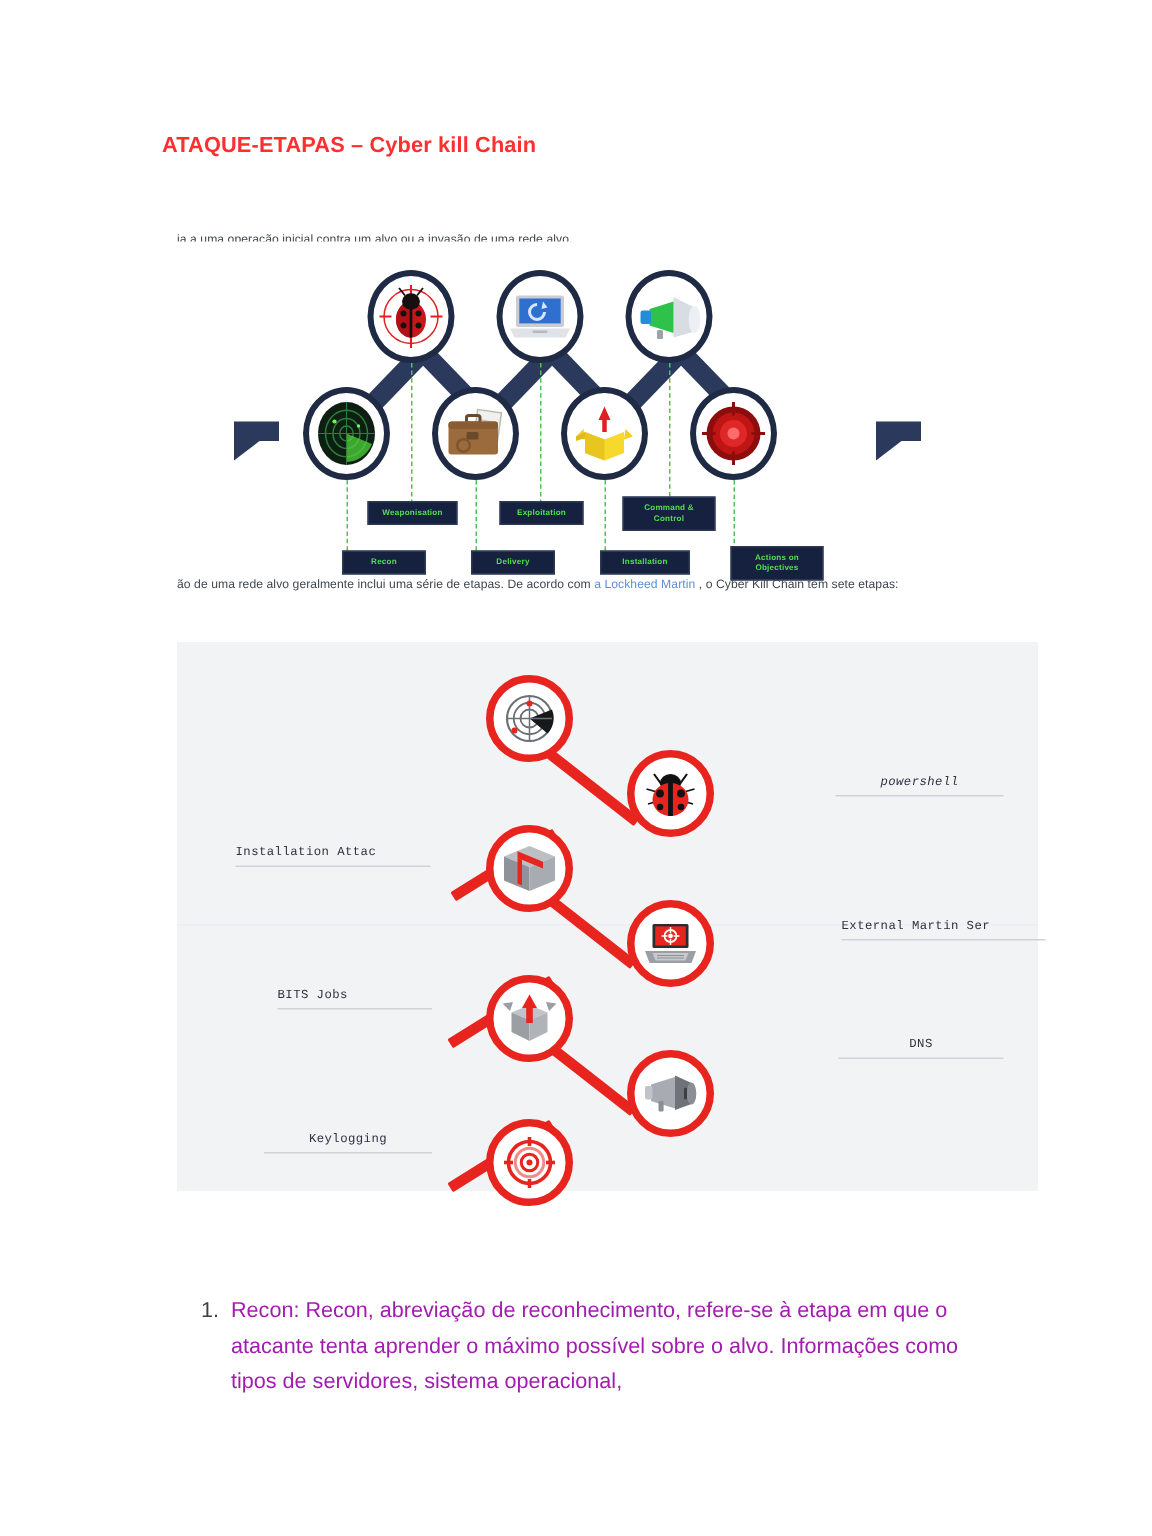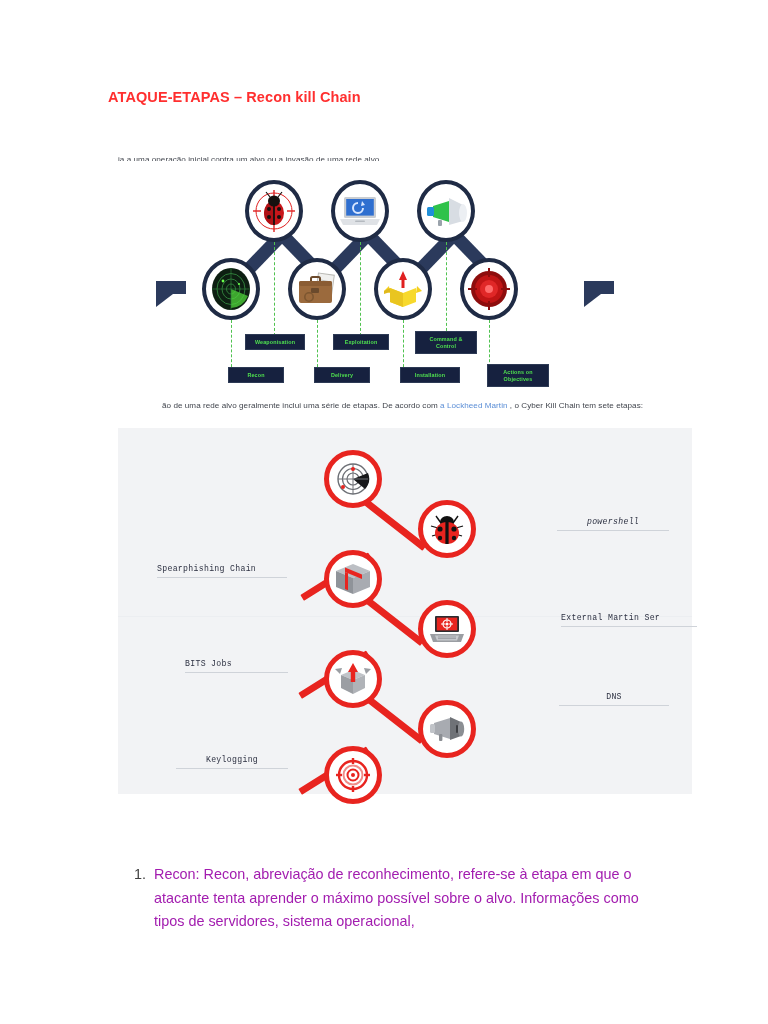--- a/index.html
+++ b/index.html
@@ -38,23 +38,22 @@
   }
   .cap-top {
     left: 118px;
     top: 152px;
     height: 9px;
     overflow: hidden;
     line-height: 16px;
   }
   .cap-bottom {
     left: 118px;
-    top: 400px;
+    top: 384px;
     line-height: 11px;
-    margin-left: 44px;
   }
   .cap-bottom .lnk {
     color: #5b8ed6;
   }
 
   
   .diagram1 {
     position: absolute;
     left: 118px;
     top: 168px;
@@ -204,21 +203,21 @@
   .li-text {
     font-size: 14.4px;
     color: #a21caf;
     line-height: 23.5px;
     max-width: 505px;
   }
 </style>
 </head>
 <body>
 
-<div class="page-title">ATAQUE-ETAPAS – Recon kill Chain</div>
+<div class="page-title">ATAQUE-ETAPAS – Cyber kill Chain</div>
 
 <div class="clipped-caption cap-top">ia a uma operação inicial contra um alvo ou a invasão de uma rede alvo.</div>
 
 <div class="diagram1">
 
   <div class="arrow-left" style="position:absolute;">
     <div class="arrow-shape arrow-stem"></div>
     <div class="arrow-head"></div>
   </div>
   <div class="arrow-right" style="position:absolute;">
@@ -471,21 +470,21 @@
         <circle cx="19" cy="19" r="5.5" fill="none" stroke="#e8241f" stroke-width="2"></circle>
         <circle cx="19" cy="19" r="2" fill="#e8241f"></circle>
         <line x1="19" y1="2" x2="19" y2="8" stroke="#e8241f" stroke-width="2.4"></line>
         <line x1="19" y1="30" x2="19" y2="36" stroke="#e8241f" stroke-width="2.4"></line>
         <line x1="2" y1="19" x2="8" y2="19" stroke="#e8241f" stroke-width="2.4"></line>
         <line x1="30" y1="19" x2="36" y2="19" stroke="#e8241f" stroke-width="2.4"></line>
       </svg>
     </span>
   </div>
 
-  <div class="d2-label clip-l" style="left:39px; top:136px; width:130px;">Spearphishing Chain</div>
+  <div class="d2-label clip-l" style="left:39px; top:136px; width:130px;">Installation Attac</div>
   <div class="d2-label" style="left:67px; top:231px; width:103px; text-align:left;">BITS Jobs</div>
   <div class="d2-label" style="left:58px; top:327px; width:112px; text-align:center;">Keylogging</div>
 
   <div class="d2-label" style="left:439px; top:89px; width:112px; text-align:center;font-style:italic;">powershell</div>
   <div class="d2-label clip-l" style="left:443px; top:185px; width:136px;">External Martin Ser</div>
   <div class="d2-label" style="left:441px; top:264px; width:110px; text-align:center;">DNS</div>
 </div>
 
 <div class="body-list">
   <div class="li-row">

